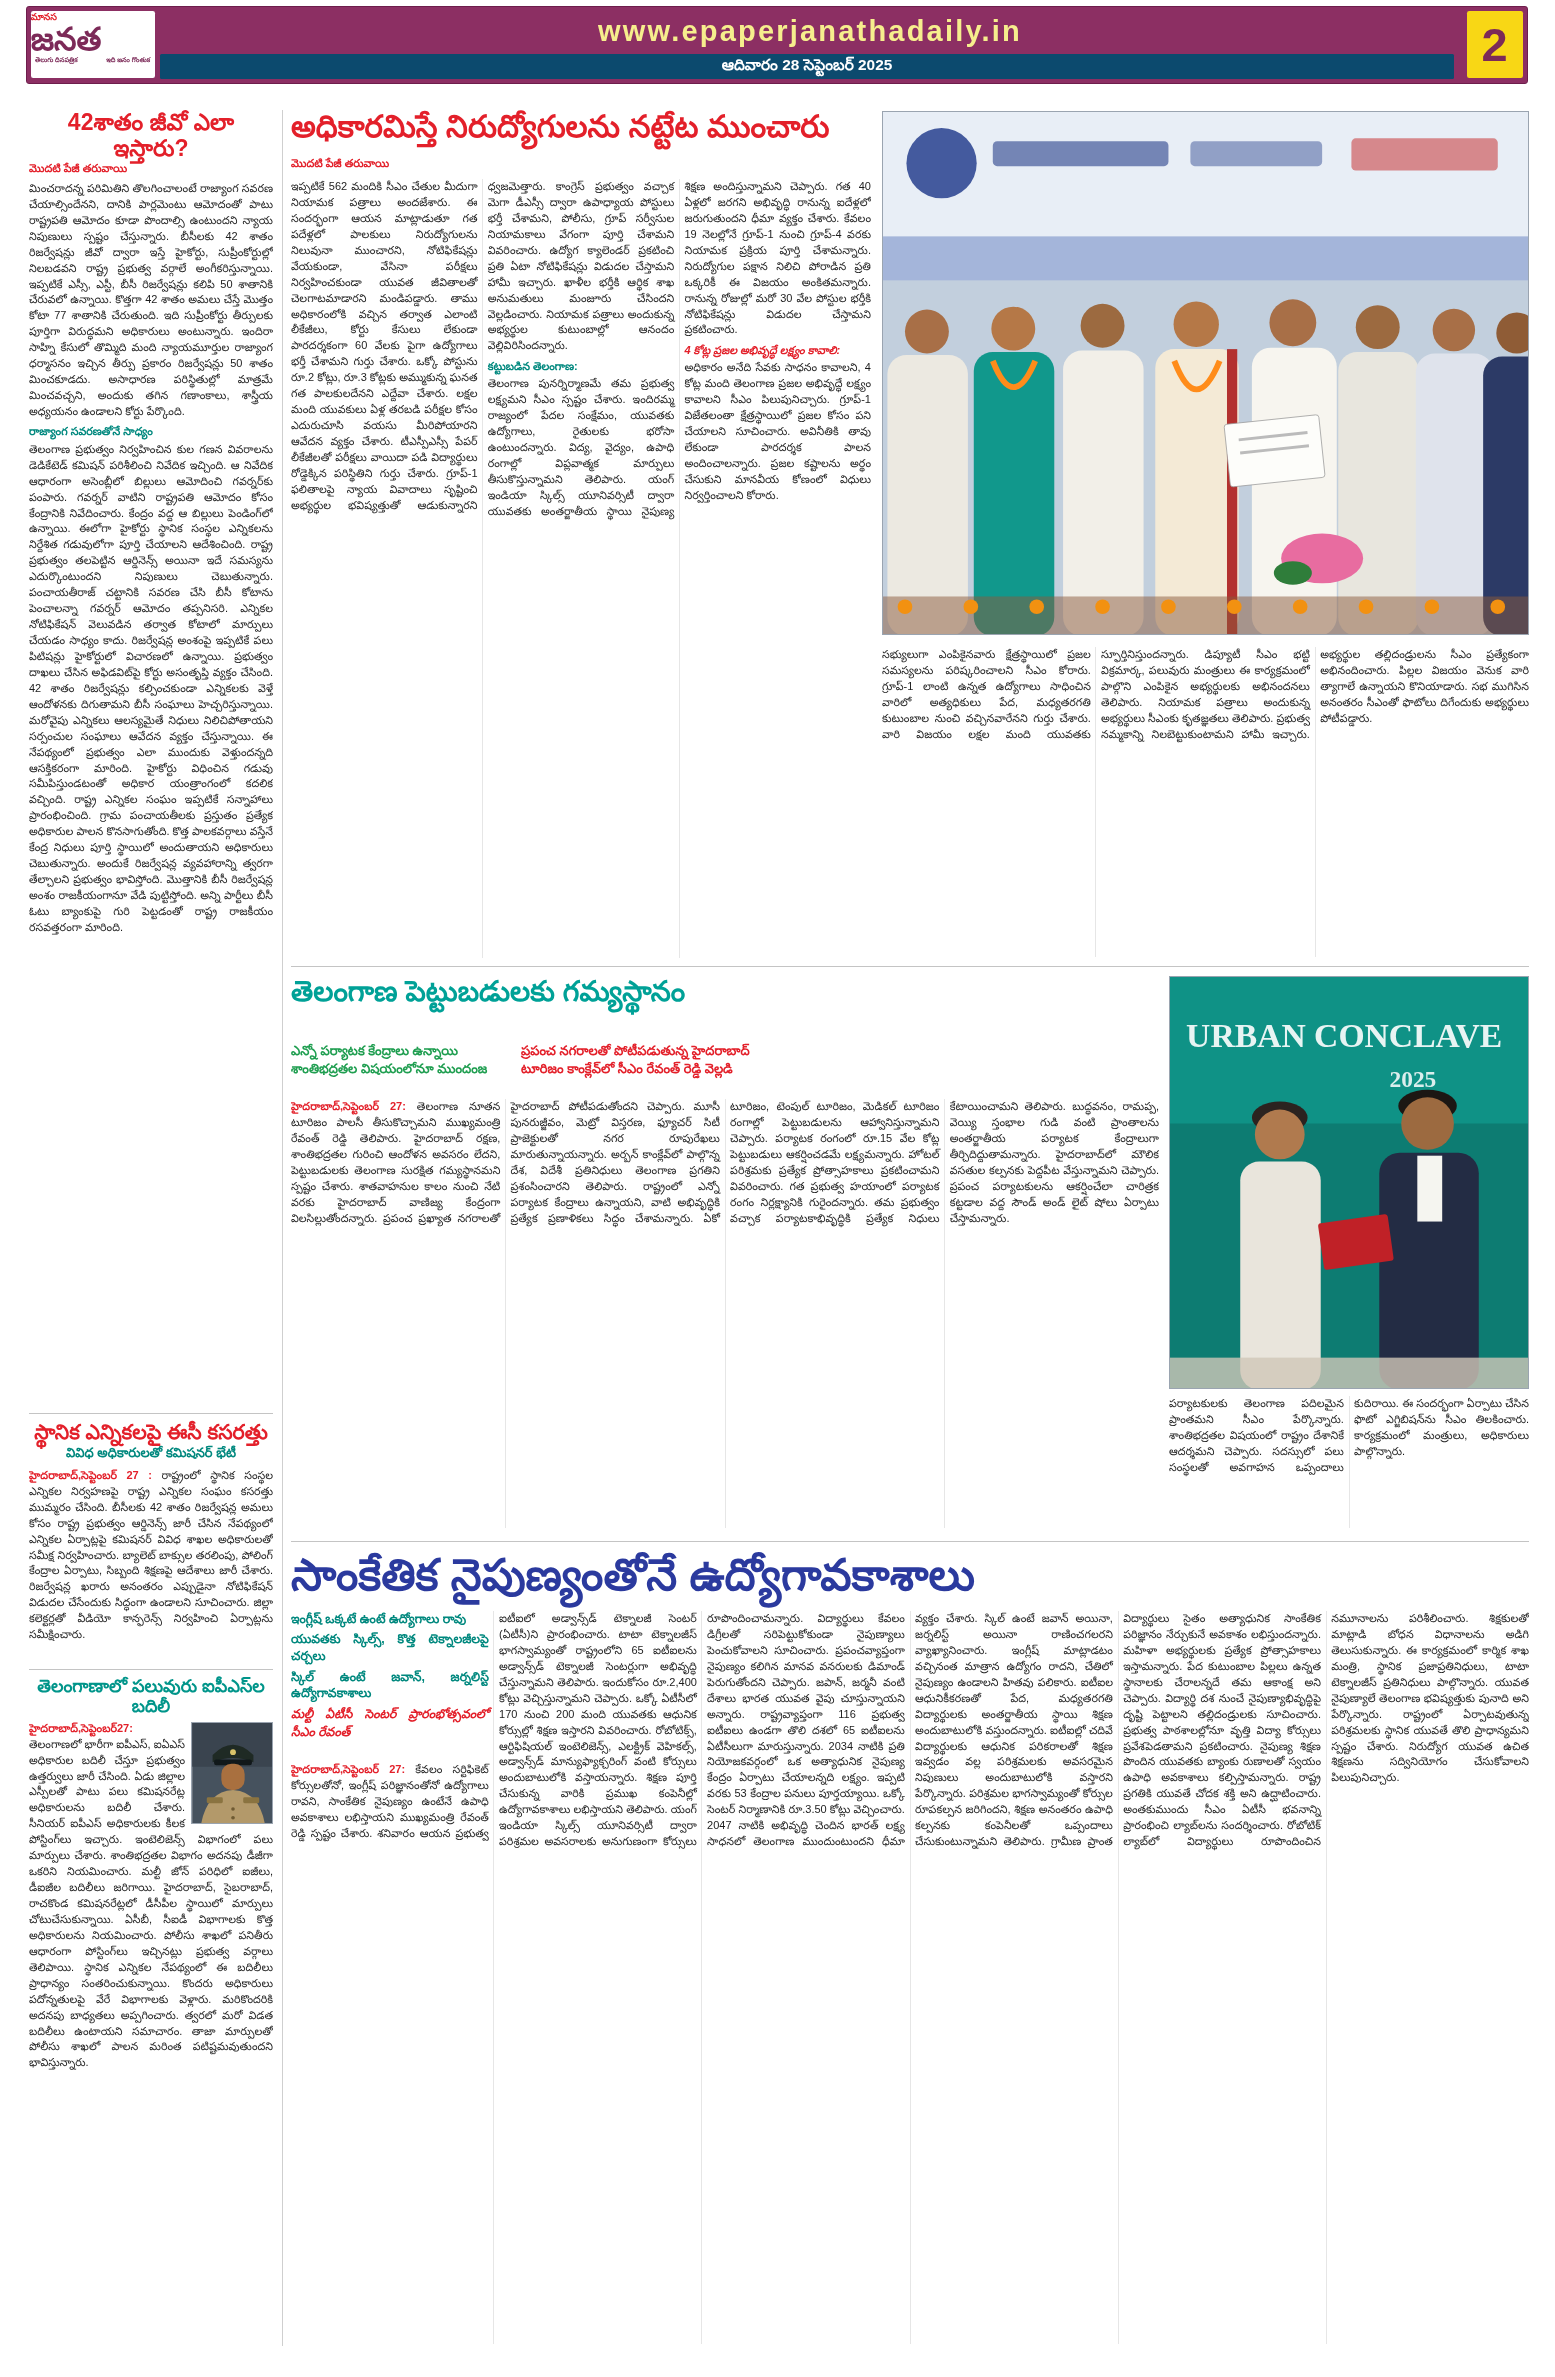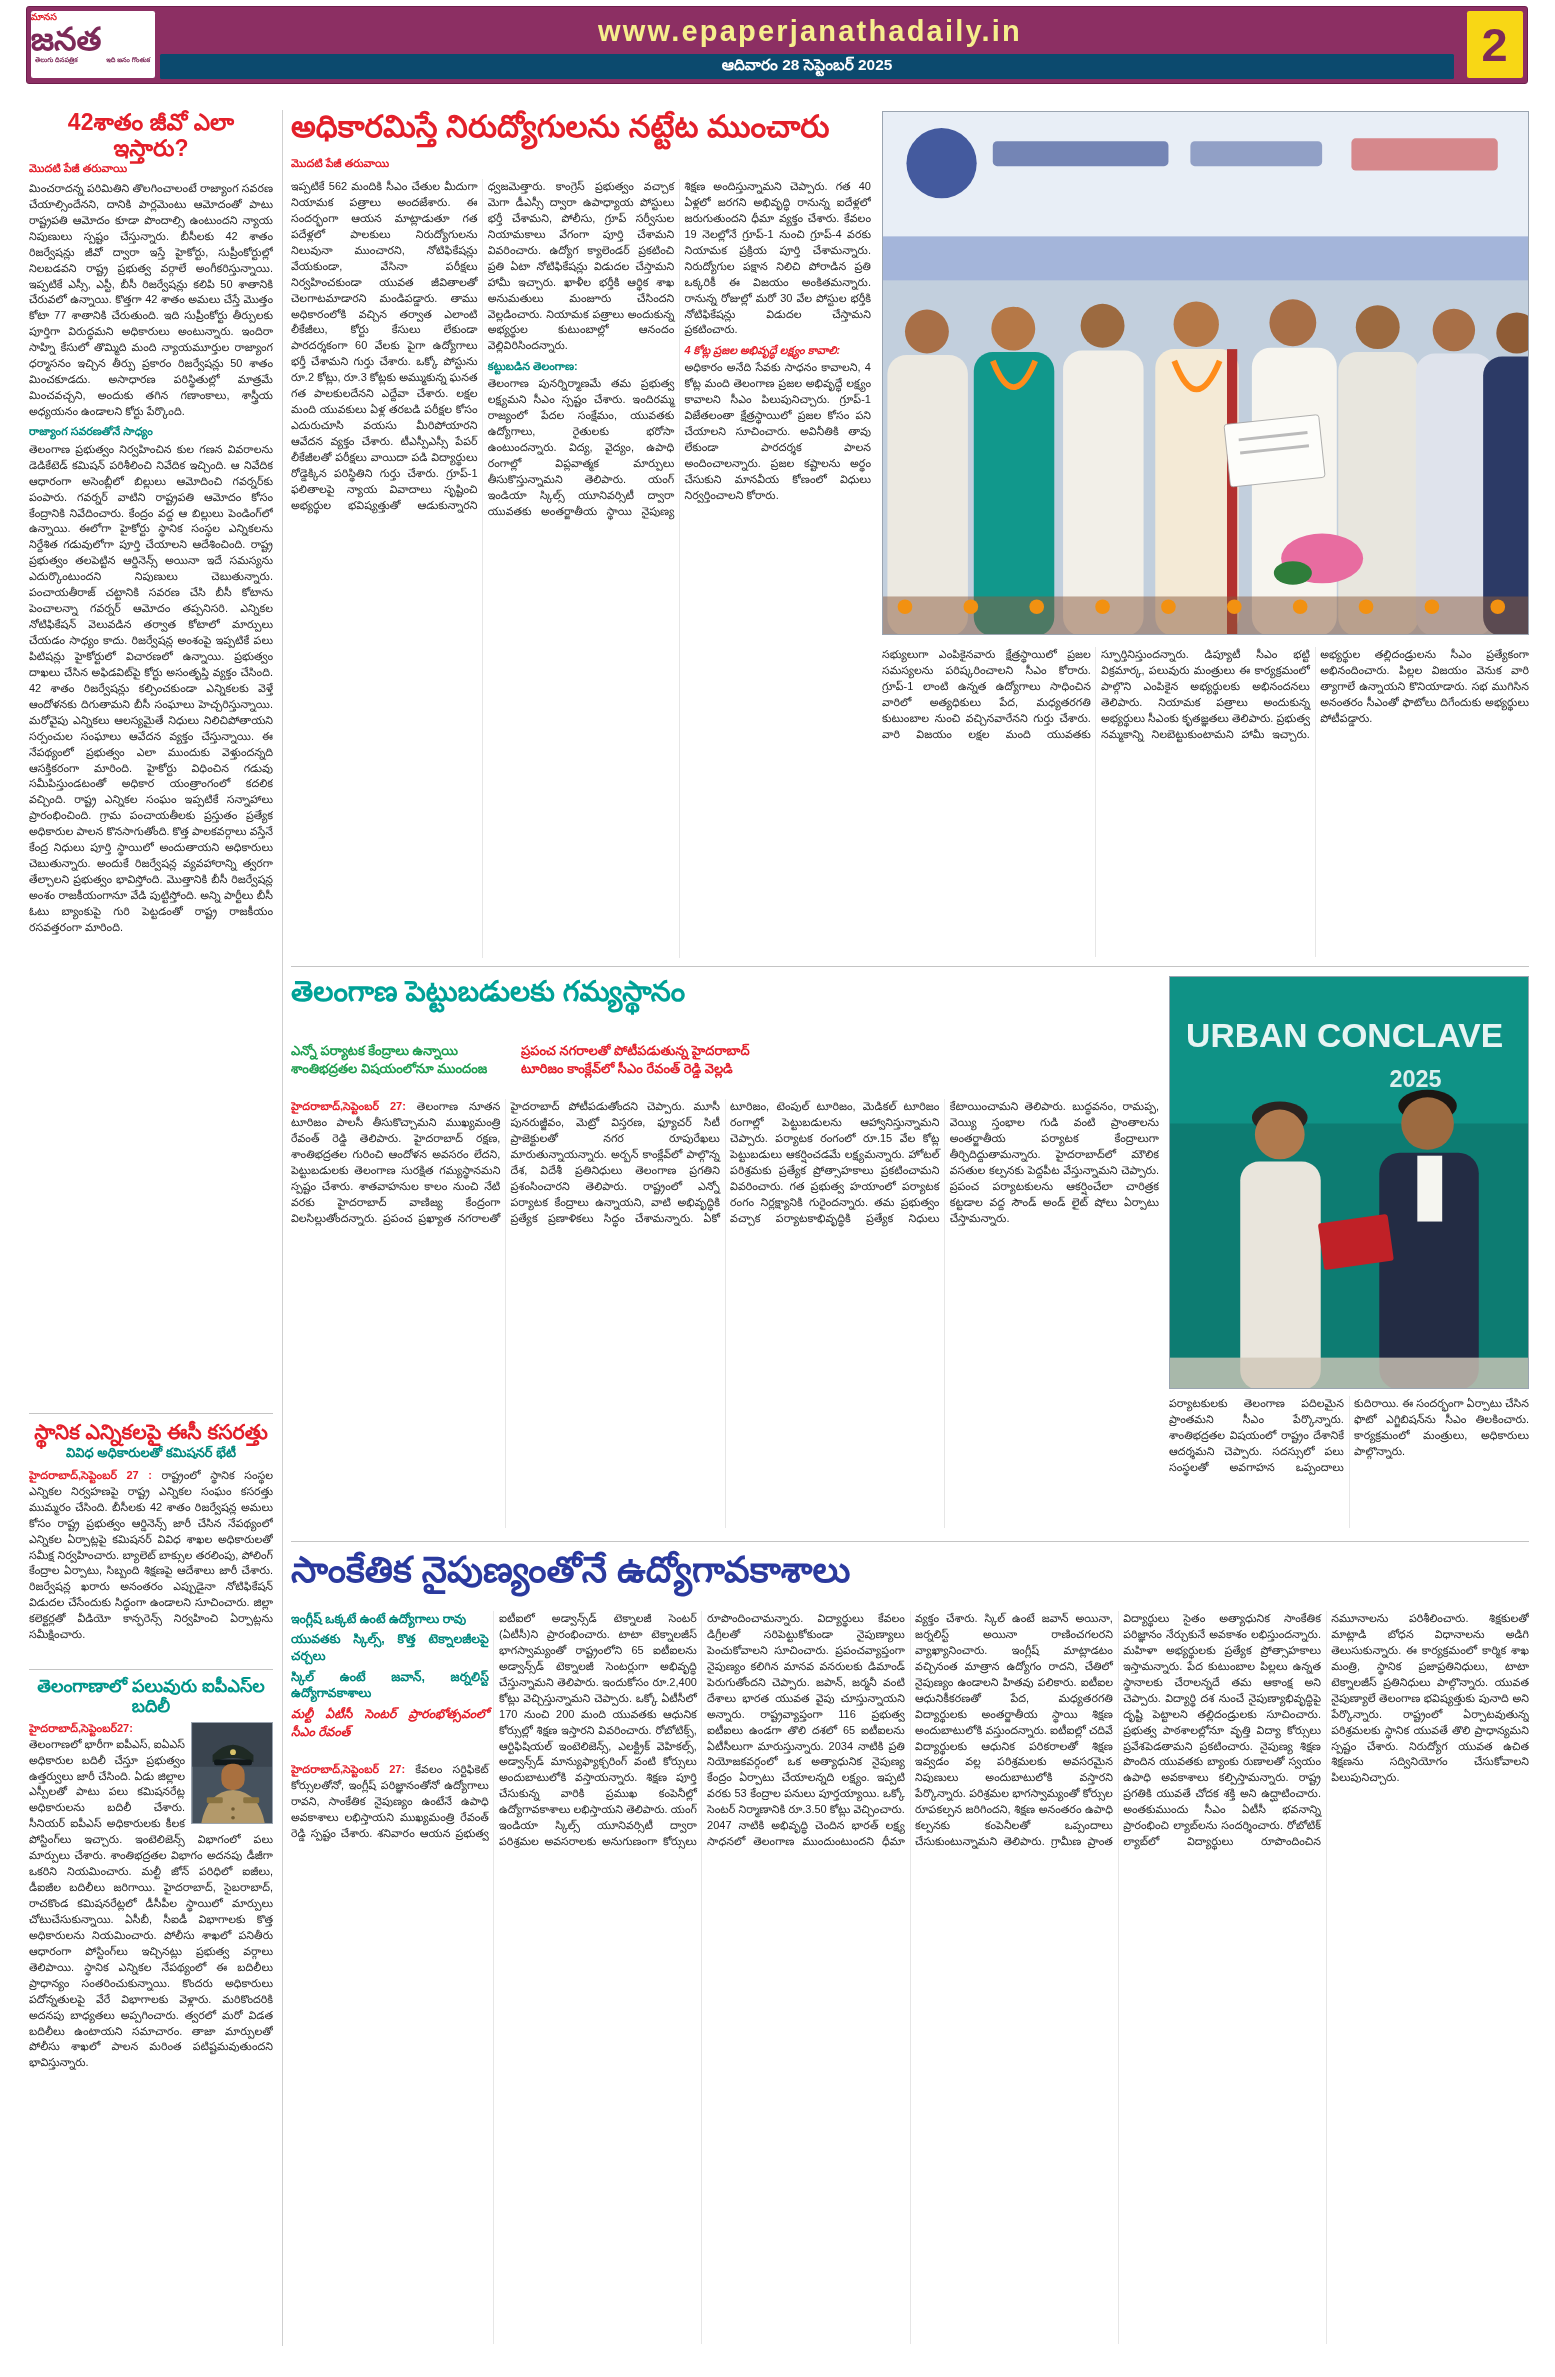--- a/index.html
+++ b/index.html
@@ -34,40 +34,40 @@
   .dateline { color:#e3202a; font-weight:bold; margin-right:0; }
   .kicker { color:#e3202a; font-weight:bold; font-size:11px; }
   .sub-teal-inline { display:block; color:#00887e; font-weight:bold; margin:4.4px 0 1.5px; }
   .sub-red-inline  { display:block; color:#e3202a; font-weight:bold; margin:4.4px 0 1.5px;font-style:italic; }
   .hl { font-weight:bold; margin:0; line-height:1.12; }
   .hl-a1     { color:#e3202a; font-size:23px; text-align:center; }
   .hl-ec     { color:#e3202a; font-size:20.5px; text-align:center; }
   .hl-ips    { color:#00958a; font-size:17.6px; text-align:center; }
   .hl-jobs   { color:#e3202a; font-size:31px; }
   .hl-invest { color:#00a197; font-size:28.5px; }
-  .hl-skills { color:#2b3a9e; font-size:36px; }
+  .hl-skills { color:#2b3a9e; font-size:44px; }
   .sub-green { color:#1f9e50; font-weight:bold; font-size:13px; line-height:1.4; }
   .sub-red   { color:#e3202a; font-weight:bold; font-size:13px; line-height:1.4; }
   .sub-teal  { color:#00887e; font-weight:bold; font-size:12.4px; line-height:1.35; display:block; margin-bottom:3.7px; }
   .center-sub { color:#00887e; font-weight:bold; font-size:13px; text-align:center; margin:1.5px 0 4.4px; }
 
   .cols2 { column-count:2; column-gap:10.2px; column-rule:0.7px solid #e6e6e6; }
   .cols3 { column-count:3; column-gap:10.2px; column-rule:0.7px solid #e6e6e6; }
   .cols4 { column-count:4; column-gap:10.2px; column-rule:0.7px solid #e6e6e6; }
   .cols6 { column-count:6; column-gap:10.2px; column-rule:0.7px solid #e6e6e6; }
 
   
   .abs { position:absolute; }
   .leftcol { position:absolute; left:29px; top:110px; width:244px; }
   .a1-body { height:1223px; margin-top:4.4px; }
   .block-sep { border-top:0.7px solid #c4c4c4; margin-top:8.8px; padding-top:7.3px; }
   .ec-body  { height:192px; margin-top:2.9px; }
   .ips-body { height:638px; margin-top:4.4px; }
 
-  .photo { position:absolute; overflow:hidden; background:#e5e5e5; border:0.7px solid #9aa4b0; }
+  .photo { position:absolute; overflow:hidden; background:#e5e5e5; border:0.7px solid #9aa4b0;font-family:Liberation Serif, serif; }
   .photo svg { display:block; }
   .officer-photo { float:right; width:82px; height:102px; margin:1.5px 0 4.4px 5.9px;
                    overflow:hidden; border:0.7px solid #9aa4b0; }
 </style>
 </head>
 <body>
 
 <div class="page">
 
   <div class="masthead">

